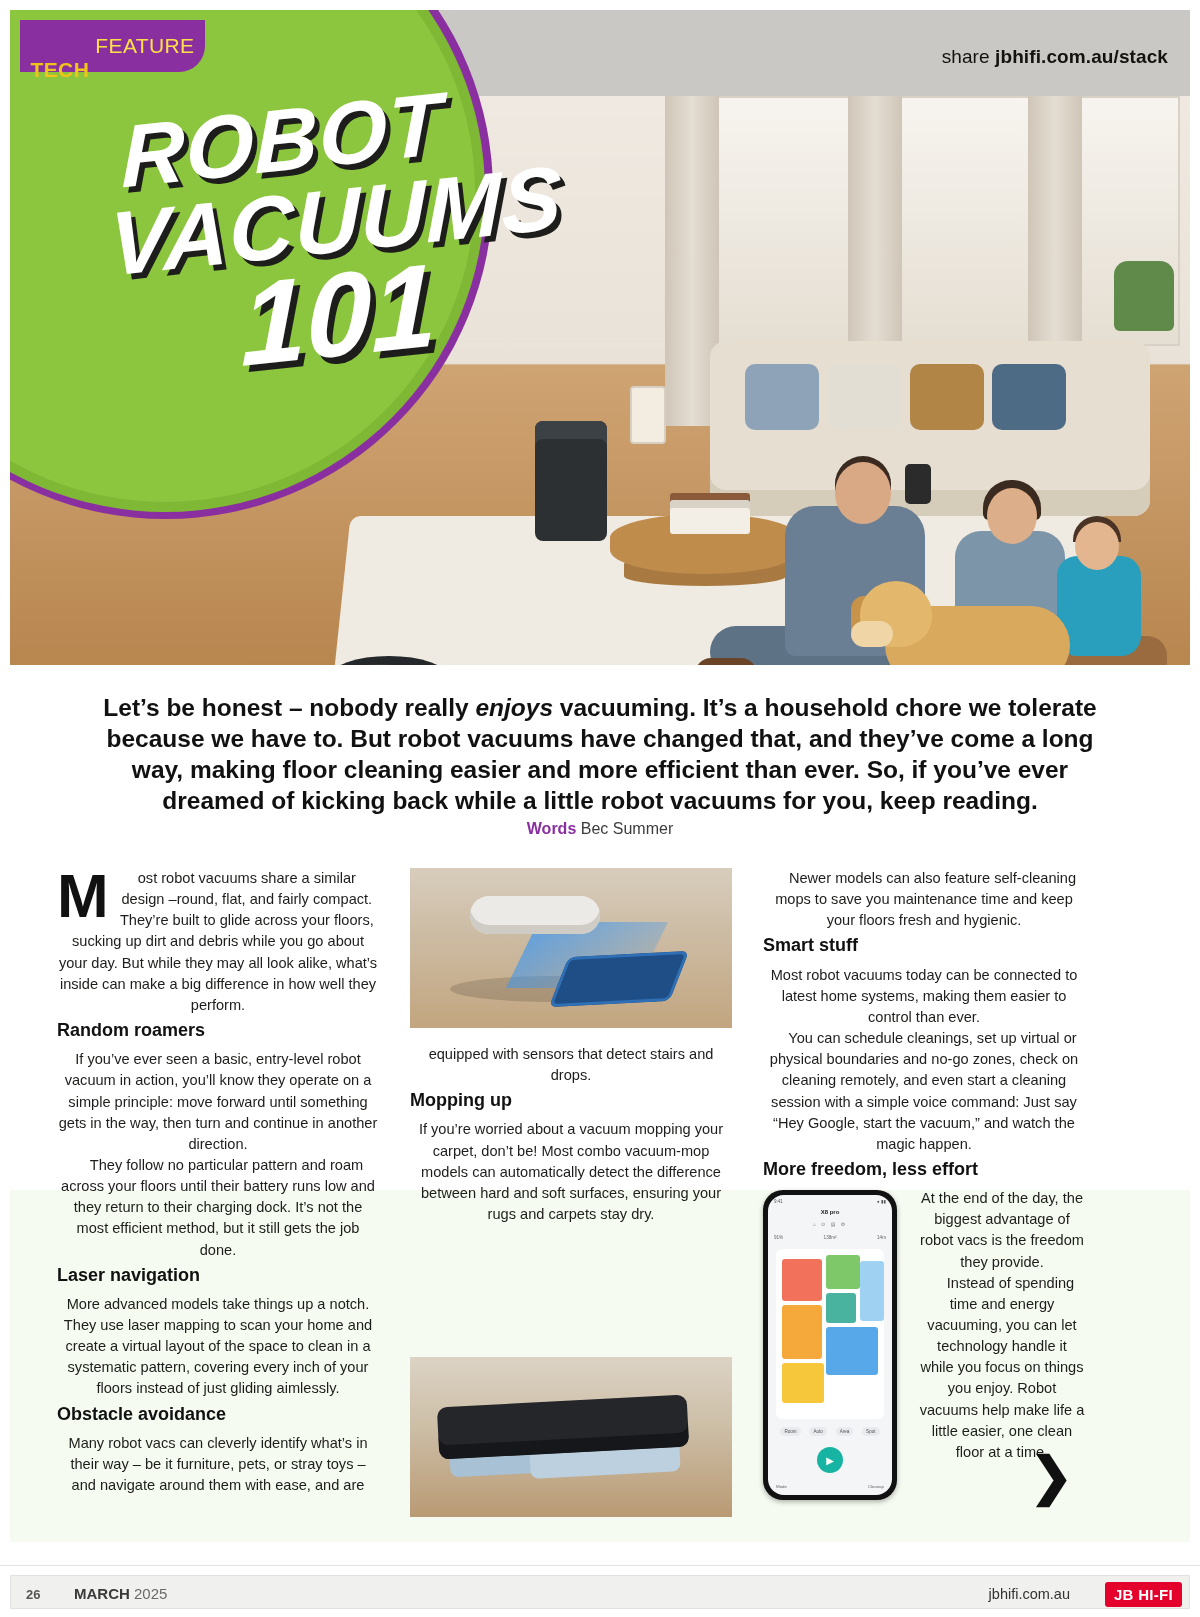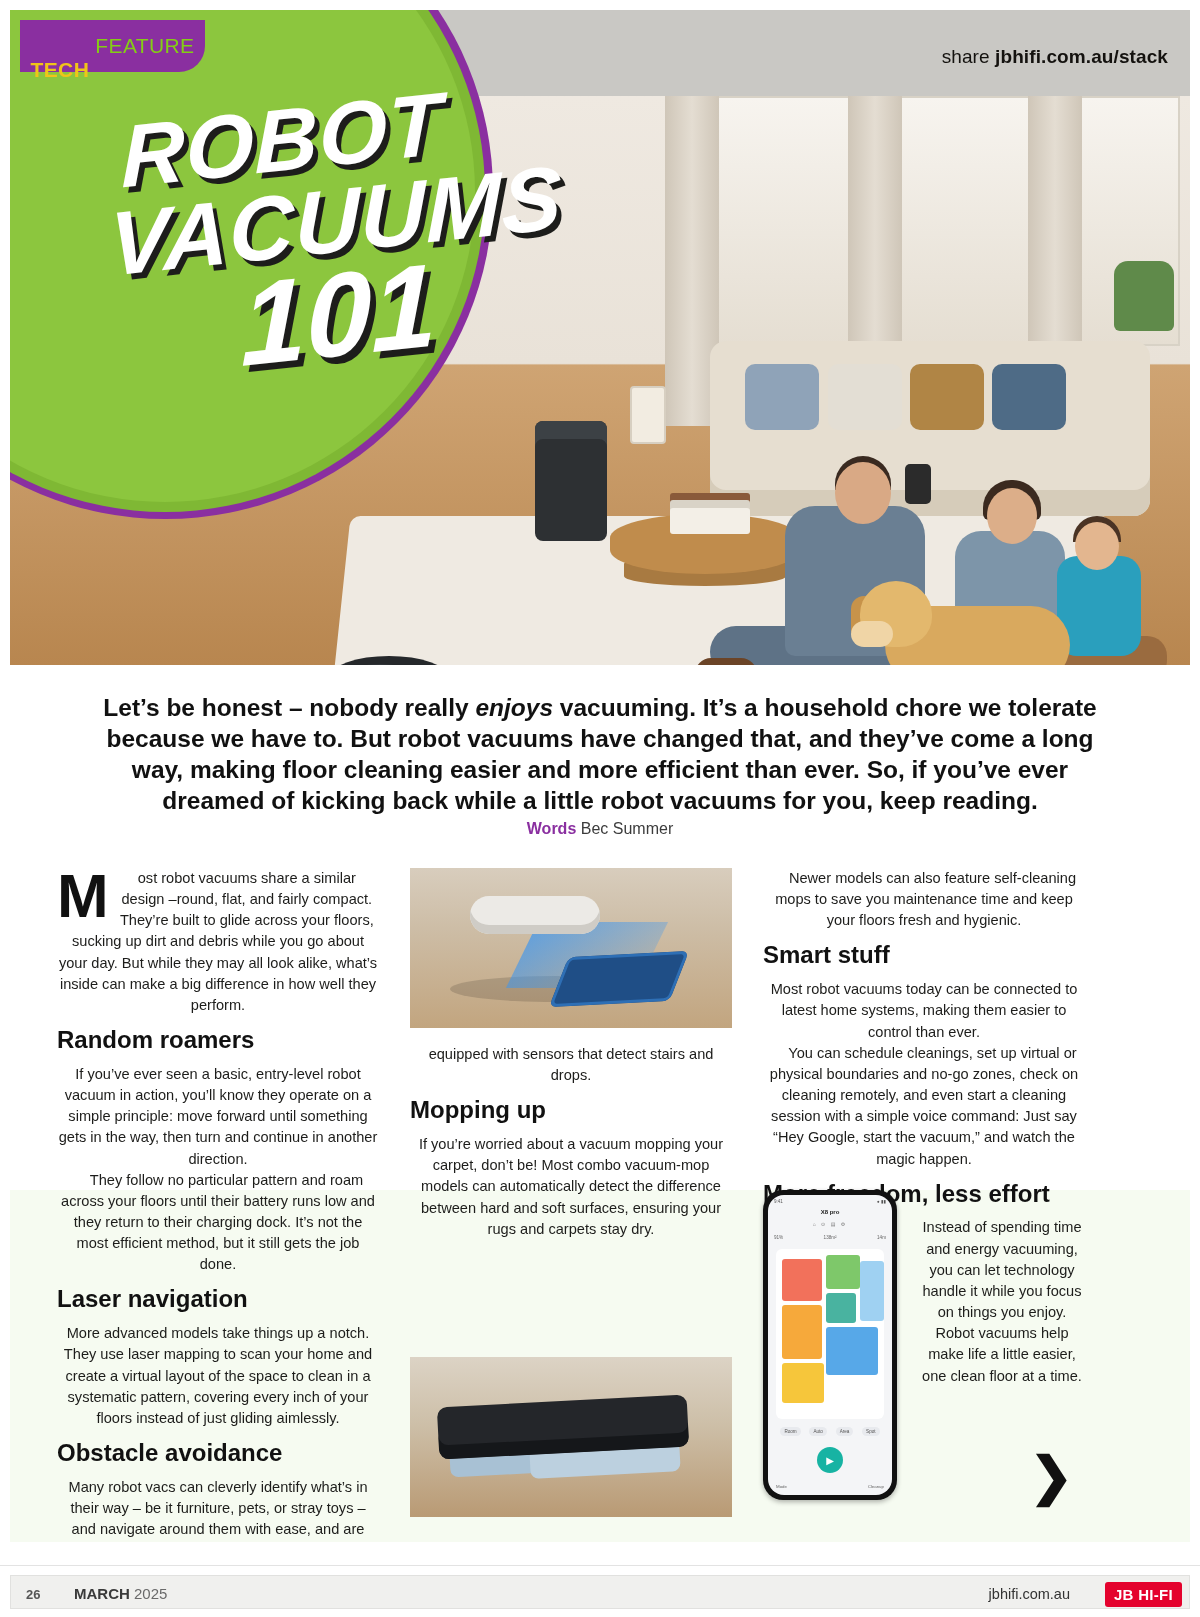--- a/index.html
+++ b/index.html
@@ -156,21 +156,21 @@
   }
   .tech-tab {
     position: absolute; left: 10px; top: 10px;
     width: 185px; height: 52px;
     background: #8a2fa0;
     border-radius: 0 0 26px 0;
     display: flex; align-items: center; justify-content: center;
     font-size: 21px; letter-spacing: .4px;
   }
   .tech-tab .t1 { color: #f0c419; font-weight: 700; margin-top: 47px; }
-  .tech-tab .t2 { color: #84cc16; font-weight: 400; margin-left: 6px; }
+  .tech-tab .t2 { color: #fde047; font-weight: 400; margin-left: 6px; }
   .masthead {
     position: absolute; left: 110px; top: 78px;
     width: 560px; height: 280px;
     color: #ffffff;
     font-weight: 800;
     font-style: italic;
     text-align: left;
     line-height: .92;
   }
   .mh1 {
@@ -222,23 +222,23 @@
     font-size: 14.6px;
     line-height: 1.45;
     color: #1d1d1b;
   }
   .col1 { left: 0; }
   .col2 { left: 353px; }
   .col3 { left: 706px; }
   .col p { margin-bottom: 0; text-align: center; }
   .col p + p { text-indent: 17px; }
   .h2 {
-    font-size: 24px;
+    font-size: 18px;
     font-weight: 700;
-    margin: 7px 0 6px;
+    margin: 1px 0 6px;
     color: #111;
   }
   .dropcap-wrap { position: relative; }
   .dropcap {
     float: left;
     font-size: 62px;
     line-height: 52px;
     font-weight: 700;
     padding: 2px 6px 0 0;
     color: #111;
@@ -486,20 +486,21 @@
 
     <div class="col col3">
       <p style="text-indent:17px">Newer models can also feature self-cleaning mops to save you maintenance time and keep your floors fresh and hygienic.</p>
 
       <div class="h2">Smart stuff</div>
       <p>Most robot vacuums today can be connected to latest home systems, making them easier to control than ever.</p>
       <p>You can schedule cleanings, set up virtual or physical boundaries and no-go zones, check on cleaning remotely, and even start a cleaning session with a simple voice command: Just say “Hey Google, start the vacuum,” and watch the magic happen.</p>
 
       <div class="h2">More freedom, less effort</div>
       <div style="margin-left:156px;">
+        <p>At the end of the day, the biggest advantage of robot vacs is the freedom they provide.</p>
         <p>Instead of spending time and energy vacuuming, you can let technology handle it while you focus on things you enjoy. Robot vacuums help make life a little easier, one clean floor at a time.</p>
       </div>
     </div>
 
     <div class="phone">
       <div class="phone-screen">
         <div class="ph-status">
           <span>9:41</span>
           <span>● ▮▮</span>
         </div>

